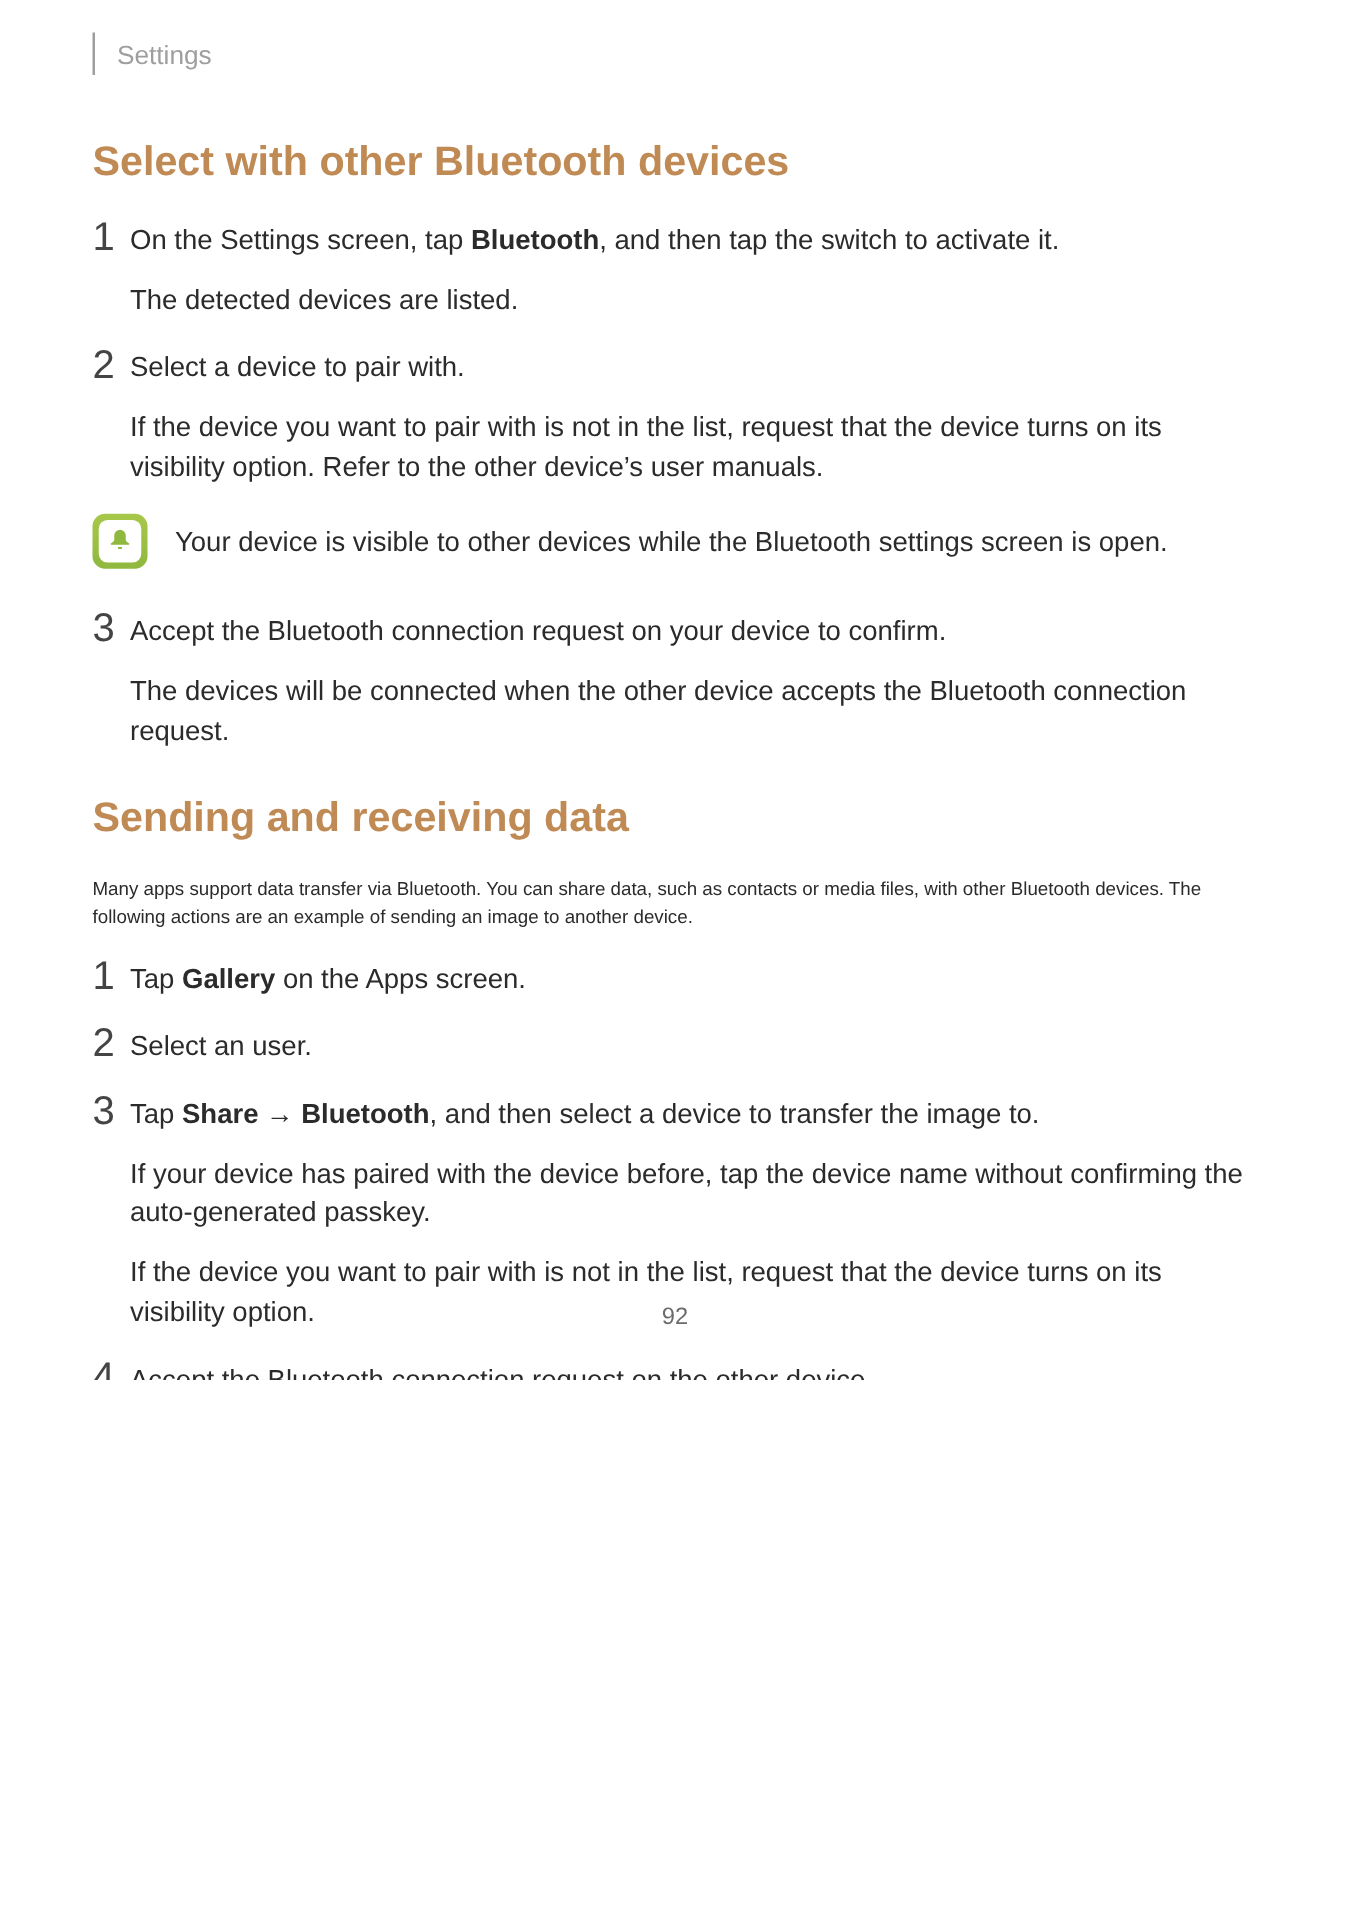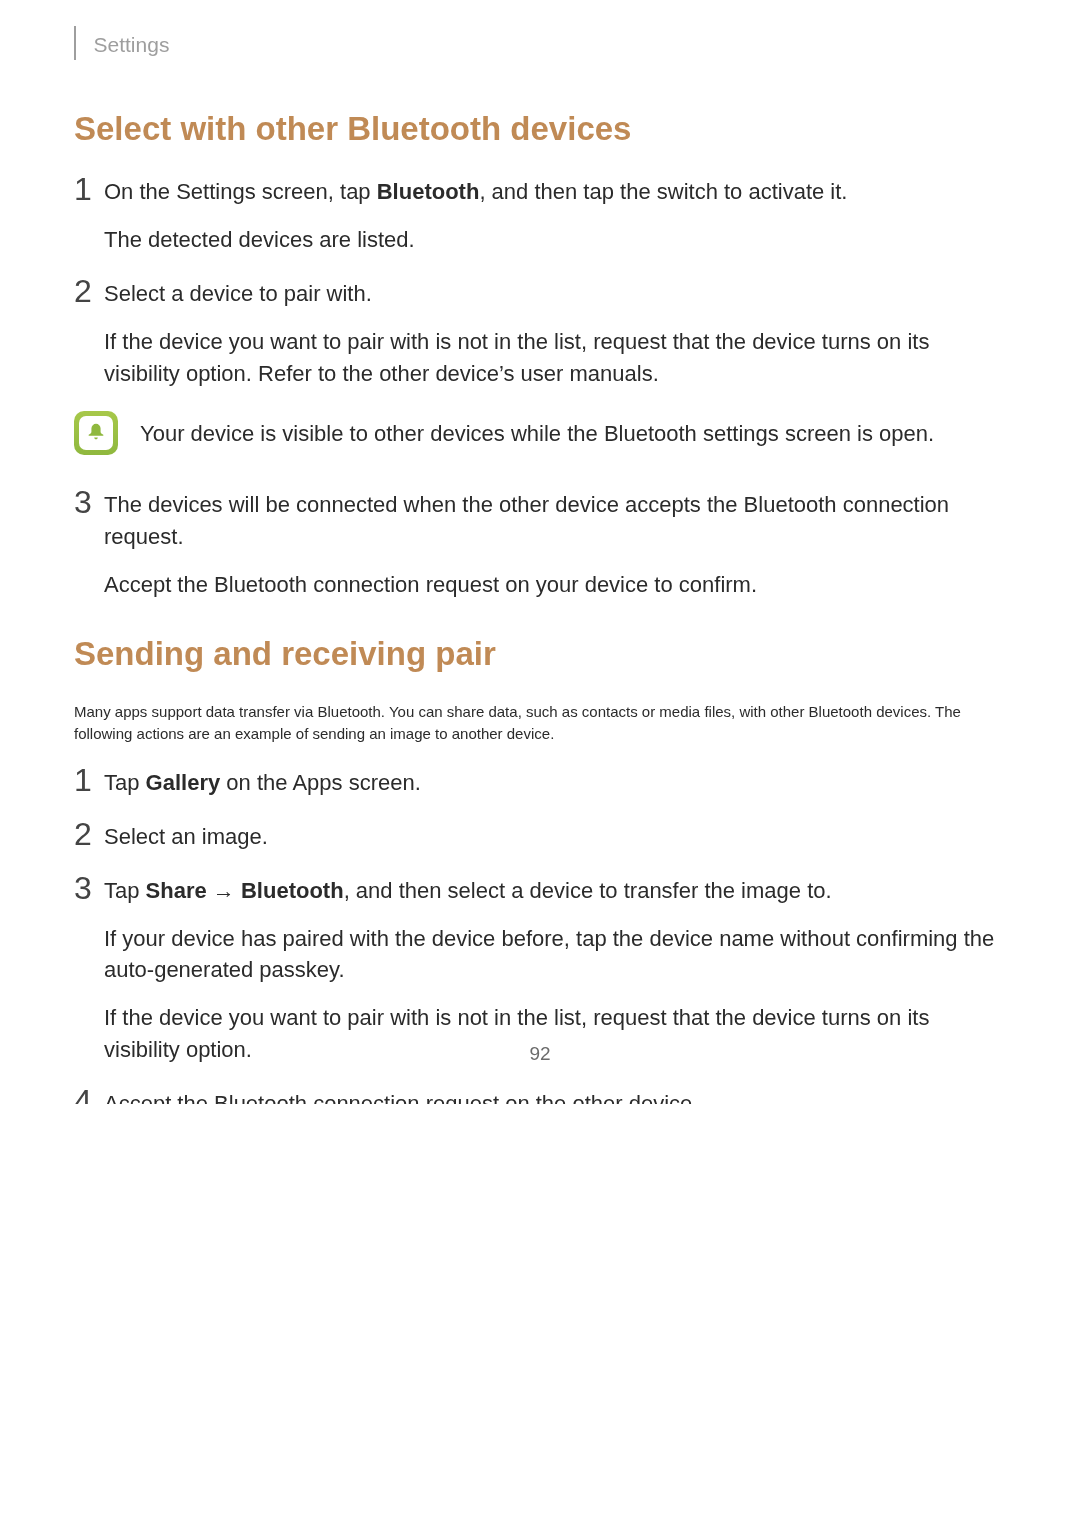--- a/index.html
+++ b/index.html
@@ -163,45 +163,45 @@
           </svg>
         </div>
       </div>
       <div class="note-text">Your device is visible to other devices while the Bluetooth settings screen is open.</div>
     </div>
 
     <div class="steps">
       <div class="step">
         <div class="num">3</div>
         <div class="body">
+          <p>Accept the Bluetooth connection request on your device to confirm.</p>
           <p>The devices will be connected when the other device accepts the Bluetooth connection request.</p>
-          <p>Accept the Bluetooth connection request on your device to confirm.</p>
-        </div>
-      </div>
-    </div>
-
-    <h2 class="section" style="margin-top:34px">Sending and receiving pair</h2>
+        </div>
+      </div>
+    </div>
+
+    <h2 class="section" style="margin-top:34px">Sending and receiving data</h2>
 
     <p class="intro-p">Many apps support data transfer via Bluetooth. You can share data, such as contacts or media files, with other Bluetooth devices. The following actions are an example of sending an image to another device.</p>
 
     <div class="steps">
 
       <div class="step">
         <div class="num">1</div>
         <div class="body">
           <p>
             <span>Tap </span><span class="bold">Gallery</span><span> on the Apps screen.</span>
           </p>
         </div>
       </div>
 
       <div class="step">
         <div class="num">2</div>
         <div class="body">
-          <p>Select an image.</p>
+          <p>Select an user.</p>
         </div>
       </div>
 
       <div class="step">
         <div class="num">3</div>
         <div class="body">
           <p>
             <span>Tap </span><span class="bold">Share</span><span> → </span><span class="bold">Bluetooth</span><span>, and then select a device to transfer the image to.</span>
           </p>
           <p>If your device has paired with the device before, tap the device name without confirming the auto-generated passkey.</p>

